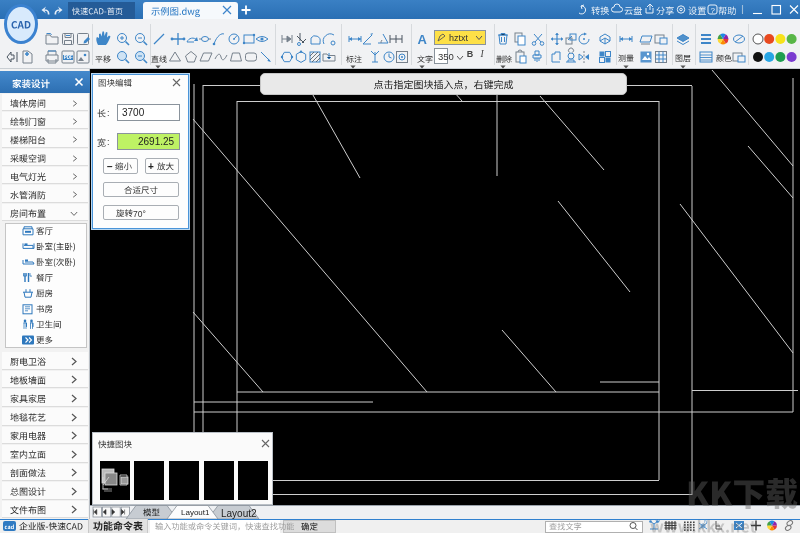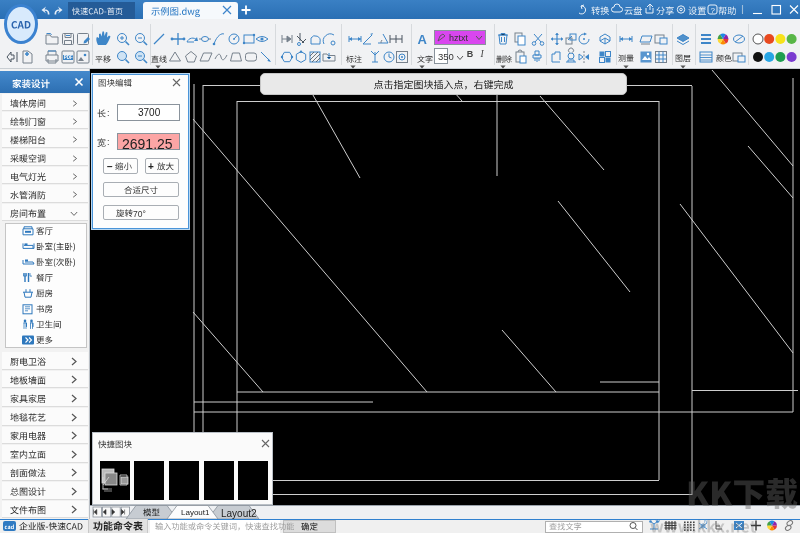--- a/index.html
+++ b/index.html
@@ -338,21 +338,21 @@
     <circle cx="769.2" cy="38" r="5" fill="#27a5e4"></circle>
     <circle cx="780.4" cy="38" r="5" fill="#1f9e50"></circle>
     <circle cx="791.6" cy="38" r="5" fill="#7a3bd0"></circle>
     <path d="M155.4 46.5 h5.2 l-2.6 3 z" fill="#555"></path>
     <path d="M350.4 46.5 h5.2 l-2.6 3 z" fill="#555"></path>
     <path d="M419.4 46.5 h5.2 l-2.6 3 z" fill="#555"></path>
     <path d="M500.4 46.5 h5.2 l-2.6 3 z" fill="#555"></path>
     <path d="M623.4 46.5 h5.2 l-2.6 3 z" fill="#555"></path>
     <path d="M680.4 46.5 h5.2 l-2.6 3 z" fill="#555"></path>
   </svg>
-<div class="ab" style="left:434px;top:30px;width:52px;height:15px;background:#d946ef;border:1px solid #8a939c;font-size:9px;color:#333;padding:2px 0 0 14px">hztxt</div>
+<div class="ab" style="left:434px;top:30px;width:52px;height:15px;background:#fde047;border:1px solid #8a939c;font-size:9px;color:#333;padding:2px 0 0 14px">hztxt</div>
 <svg class="ab" style="left:437px;top:33px" width="9" height="9">
     <path d="M1 8 L3 3 L6 1 L8 3 L4 6 Z" fill="none" stroke="#555" stroke-width=".9"></path>
   </svg>
 <svg class="ab" style="left:476px;top:36px" width="8" height="5">
     <path d="M0 0 L3 3.5 L6 0" stroke="#555" fill="none"></path>
   </svg>
 <div class="ab" style="left:434px;top:48px;width:14px;height:16px;background:#fff;border:1px solid #8a939c;font-size:9.5px;color:#333;padding:2px 0 0 3px">350</div>
 <svg class="ab" style="left:456.5px;top:56px" width="8" height="5">
     <path d="M0 0 L3 3.5 L6 0" stroke="#555" fill="none"></path>
   </svg>
@@ -362,22 +362,22 @@
 <svg class="ab" style="left:90px;top:69px" width="710" height="436" viewBox="0 0 710 436">
     <path d="M104 15 L104 426 M113 16 L113 412 M147 32 L147 386 M407 23 L407 107 M569 32 L569 411 M602 17 L602 426 M703 9 L703 343 M113 16.5 L602 16.5 M147 32.5 L569 32.5 M147 323 L569 323 M104 333 L283 333 M104 343 L703 343 M602 321.5 L708 321.5 M113 411.5 L569 411.5 M104 425.5 L602 425.5 M510 313 L569 313 M103 50 L337 323 M103 243 L173 323 M219 19 L270 109 M348 5 L372 32 M450 27 L514 101 M468 132 L540 223 M412 261 L466 323 M622 1 L703 97 M658 77 L703 129 M590 135 L703 284" stroke="#cdcdcd" stroke-width="1" fill="none"></path>
   </svg>
 <div class="ab" style="left:260px;top:73px;width:367px;height:22px;background:#e9e9e9;border:1px solid #c6c6c6;border-radius:5px"></div>
 <div class="ab" style="left:92px;top:74px;width:97px;height:155px;background:#fdfdfd;border:1px solid #4a94d8;box-shadow:0 0 0 1px #b9d7f0"></div>
 <svg class="ab" style="left:172px;top:78px" width="9" height="9">
     <path d="M1 1 8 8M8 1 1 8" stroke="#666" stroke-width="1.1"></path>
   </svg>
 <div class="ab" style="left:107px;top:108px;font-size:9px;color:#333">:</div>
 <div class="ab" style="left:107px;top:137px;font-size:9px;color:#333">:</div>
-<div class="ab" style="left:117px;top:104px;width:63px;height:17px;background:#fff;border:1px solid #8a939c;font-size:10px;color:#222;padding:2px 0 0 20px">3700</div>
-<div class="ab" style="left:117px;top:133px;width:63px;height:17px;background:#fca5a5;border:1px solid #8a939c;font-size:14px;color:#222;padding:2px 0 0 4px">2691.25</div>
+<div class="ab" style="left:117px;top:104px;width:63px;height:17px;background:#fff;border:1px solid #8a939c;font-size:10px;color:#222;padding:2px 0 0 4px">3700</div>
+<div class="ab" style="left:117px;top:133px;width:63px;height:17px;background:#bef264;border:1px solid #8a939c;font-size:10px;color:#222;padding:2px 0 0 20px">2691.25</div>
 <div class="ab" style="left:103px;top:158px;width:35px;height:16px;background:#fdfdfd;border:1px solid #a9aeb4;border-radius:2px"></div>
 <div class="ab" style="left:145px;top:158px;width:34px;height:16px;background:#fdfdfd;border:1px solid #a9aeb4;border-radius:2px"></div>
 <div class="ab" style="left:103px;top:182px;width:76px;height:15px;background:#fdfdfd;border:1px solid #a9aeb4;border-radius:2px"></div>
 <div class="ab" style="left:103px;top:205px;width:76px;height:15px;background:#fdfdfd;border:1px solid #a9aeb4;border-radius:2px"></div>
 <div class="ab" style="left:107px;top:160.5px;font-size:10px;font-weight:bold;color:#222">−</div>
 <div class="ab" style="left:148px;top:160.5px;font-size:10px;font-weight:bold;color:#222">+</div>
 <div class="ab" style="left:133px;top:208.5px;font-size:8.5px;color:#333">70°</div>
 <div class="ab" style="left:92px;top:432px;width:181px;height:73px;background:#fafafa;border:1px solid #b9bfc6"></div>
 <svg class="ab" style="left:261px;top:439px" width="9" height="9">
     <path d="M1 1 8 8M8 1 1 8" stroke="#666" stroke-width="1.1"></path>

